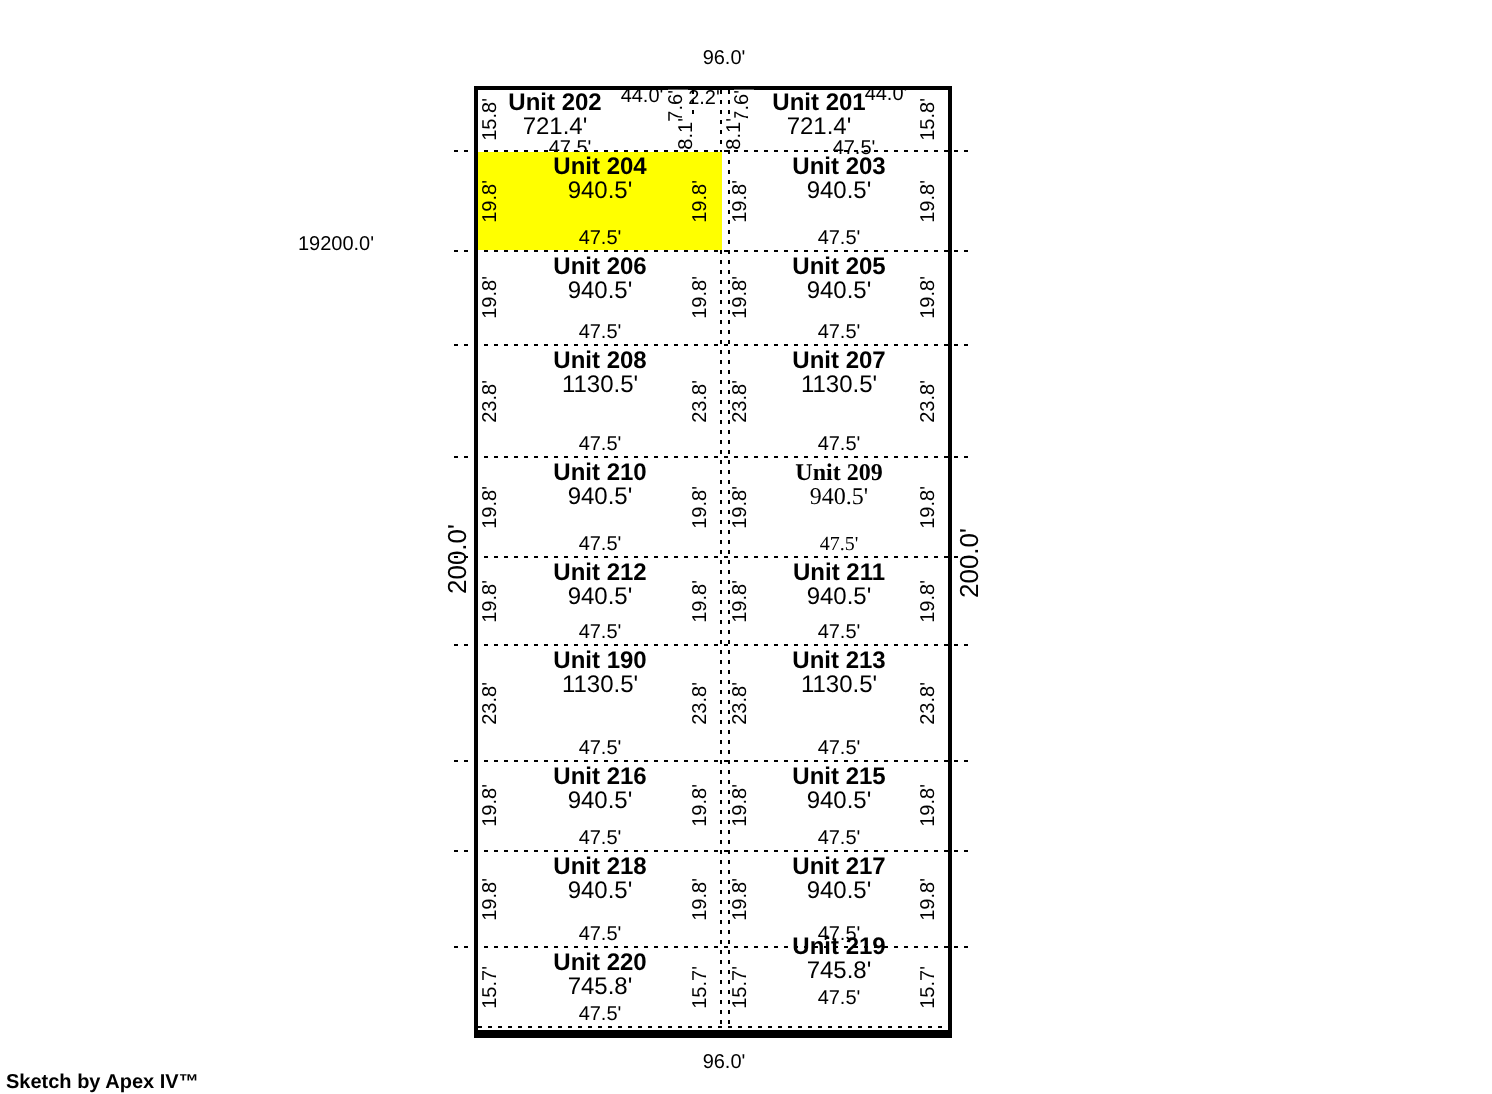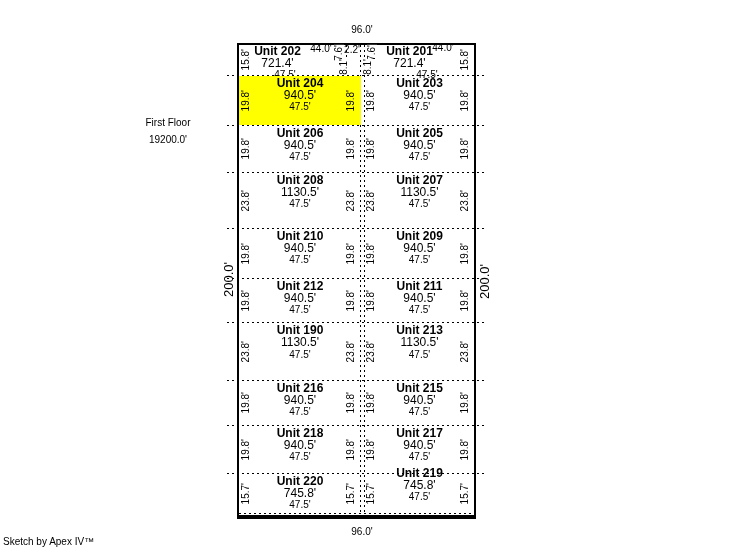--- a/index.html
+++ b/index.html
@@ -10,21 +10,21 @@
   .plan-border{
     position:absolute;left:237px;top:43px;width:239px;height:476px;
     border:2px solid #000;border-bottom-width:4px;box-sizing:border-box;
   }
   .hline{position:absolute;height:1px;
     background:repeating-linear-gradient(90deg,#000 0 2px,transparent 2px 5px);}
   .vline{position:absolute;width:1px;
     background:repeating-linear-gradient(180deg,#000 0 2px,transparent 2px 5px);}
   .cell{
     position:absolute;display:flex;flex-direction:column;align-items:center;
-    padding:1px 0 20px 0;box-sizing:border-box;
+    padding:1px 0 0 0;box-sizing:border-box;
   }
   .u-name{font-size:12px;line-height:12px;font-weight:bold;white-space:nowrap;flex-shrink:0;}
   .u-area{font-size:12px;line-height:13px;white-space:nowrap;flex-shrink:0;}
   .spacer{flex:1 1 0;min-height:0;}
   .u-width{font-size:10px;line-height:10px;white-space:nowrap;flex-shrink:0;}
   .rot{position:absolute;display:flex;align-items:center;justify-content:center;}
   .rot span{writing-mode:vertical-rl;transform:rotate(180deg);
     font-size:10px;line-height:10px;white-space:nowrap;}
   .rot.big span{font-size:13px;line-height:13px;}
   .rot span.wbg{background:#fff;}
@@ -40,25 +40,24 @@
   <div class="big-label" style="left:312px;top:21px;width:100px;">96.0'</div>
   <div class="big-label" style="left:312px;top:523px;width:100px;">96.0'</div>
   <div class="rot big" style="left:221px;top:256px;width:15px;height:48px;">
       <span>200.0'</span>
     </div>
   <div class="rot big" style="left:477px;top:258px;width:15px;height:48px;">
       <span>200.0'</span>
     </div>
 
   <div class="big-label" style="left:118px;top:114px;width:100px;">
-    <div>First Floor</div>
     <div>19200.0'</div>
   </div>
 
-  <div class="credit" style="left:3px;top:536px;">Sketch by Apex IV™</div>
+  <div class="credit" style="left:3px;top:536px;font-weight:bold;">Sketch by Apex IV™</div>
 
   <div class="plan-border"></div>
 
   <div class="vline" style="left:360px;top:45px;height:470px;"></div>
   <div class="vline" style="left:364px;top:45px;height:470px;"></div>
 
   <div class="vline" style="left:346px;top:45px;height:14px;"></div>
   <div class="dim" style="left:302px;top:44px;width:38px;">44.0'</div>
   <div class="dim" style="left:424px;top:43px;width:38px;">44.0'</div>
   <div class="dim" style="left:343px;top:45px;width:18px;">2.2'</div>
@@ -174,21 +173,21 @@
     </div>
     <div class="rot" style="left: 459px; top: 173px; width: 12px; height: 55px;">
       <span>23.8'</span>
     </div>
     <div class="cell" style="left: 239px; top: 229px; width: 122px; height: 49px;">
       <span class="u-name">Unit 210</span>
       <span class="u-area">940.5'</span>
       <span class="spacer"></span>
       <span class="u-width">47.5'</span>
     </div>
-    <div class="cell" style="left: 366px; top: 229px; width: 107px; height: 49px;">
+    <div class="cell" style="left: 366px; top: 229px; width: 107px; height: 49px; font-family: Liberation Serif, serif;">
       <span class="u-name">Unit 209</span>
       <span class="u-area">940.5'</span>
       <span class="spacer"></span>
       <span class="u-width">47.5'</span>
     </div>
     <div class="rot" style="left: 240px; top: 229px; width: 12px; height: 49px;">
       <span>19.8'</span>
     </div>
     <div class="rot" style="left: 345px; top: 229px; width: 12px; height: 49px;">
       <span>19.8'</span>

